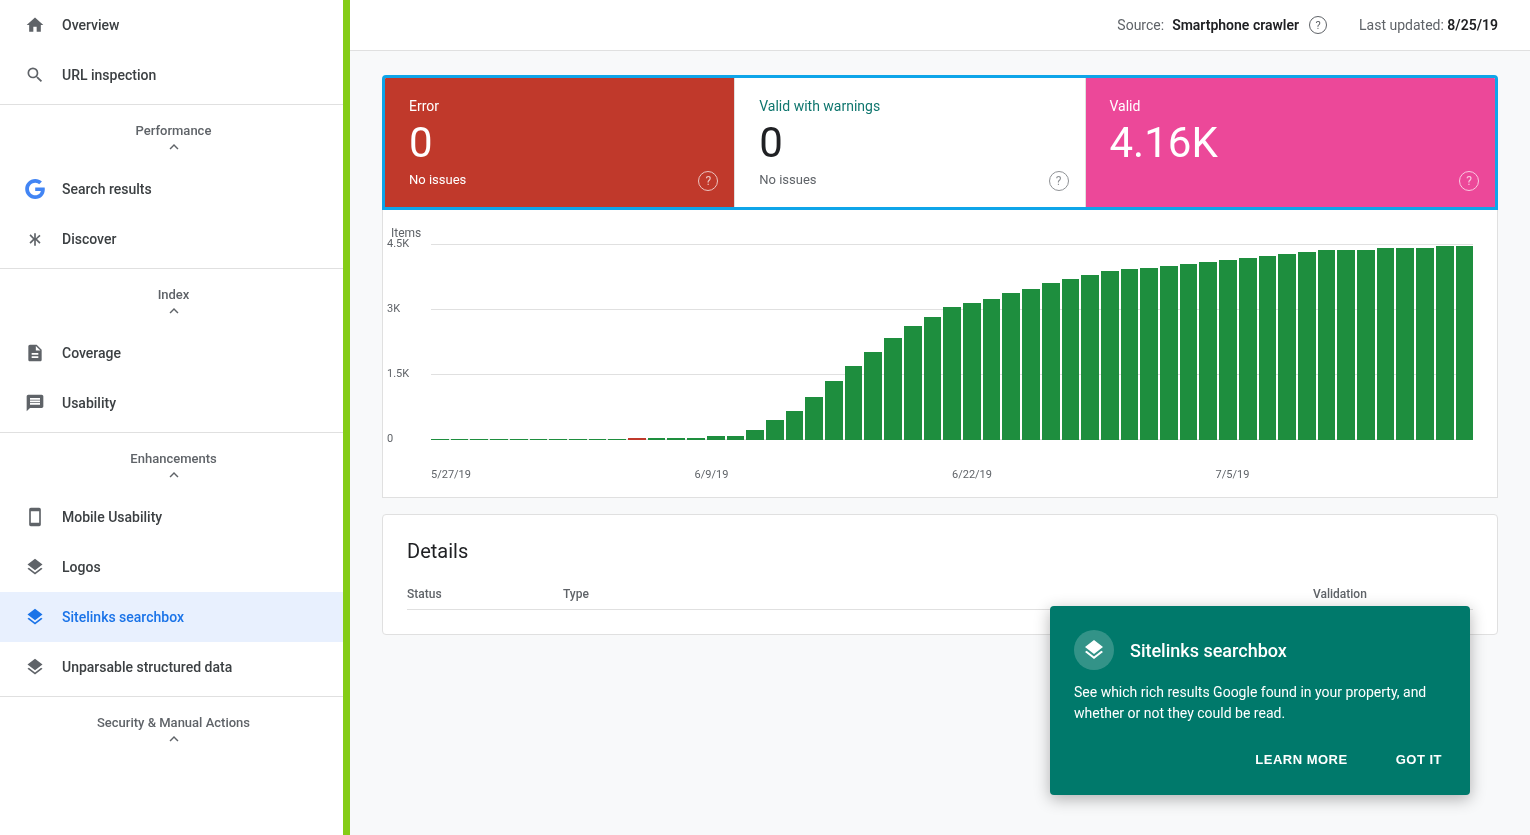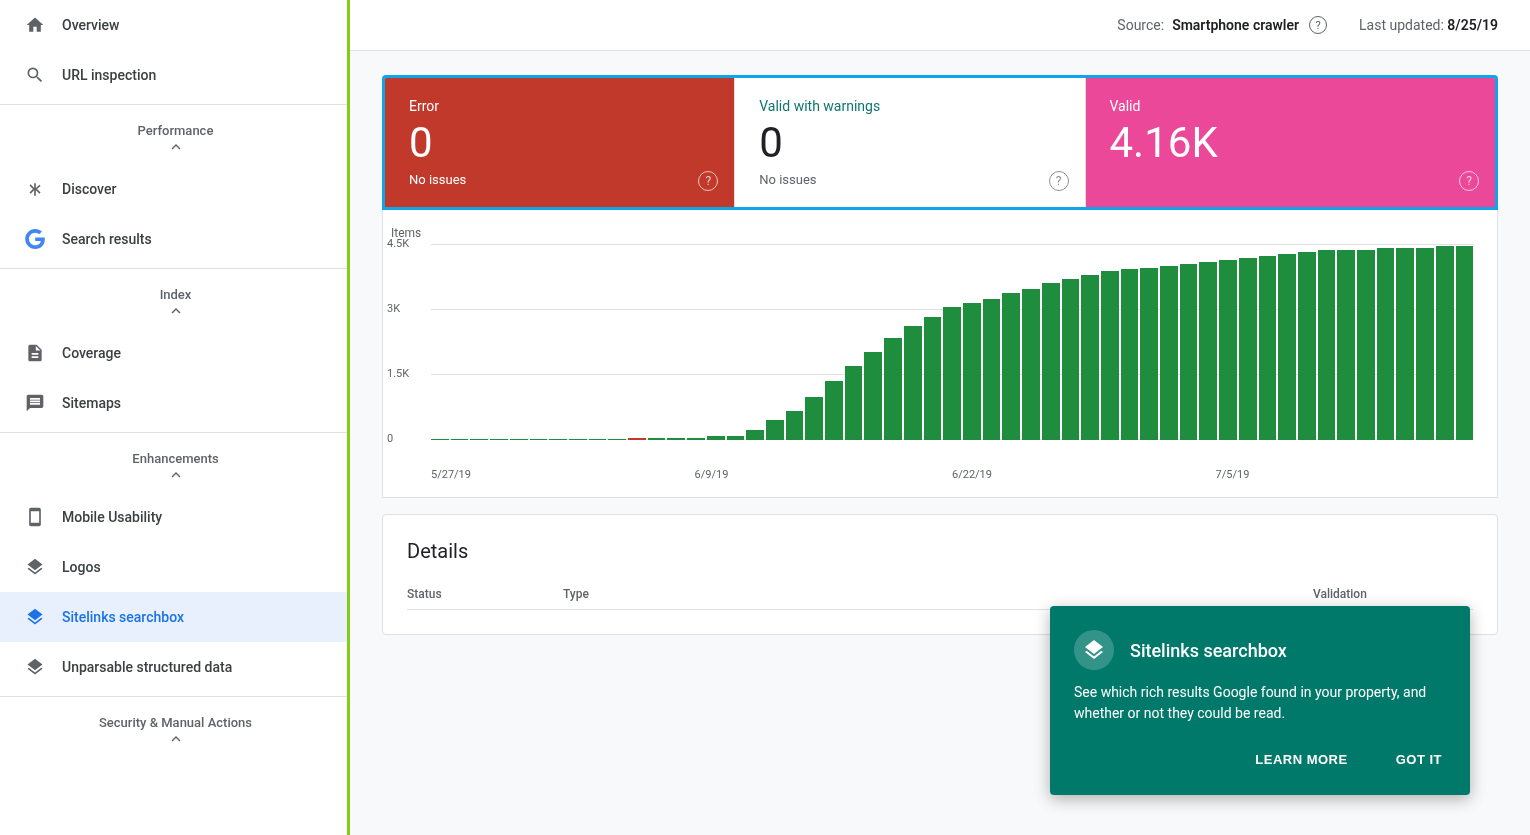--- a/index.html
+++ b/index.html
@@ -3,21 +3,21 @@
   <meta charset="utf-8">
   <style>
     * { box-sizing: border-box; margin: 0; padding: 0; }
     body { font-family: 'Roboto', Arial, sans-serif; background: #f8f9fa; display: flex; height: 835px; overflow: hidden; }
 
     
     .sidebar {
       width: 350px;
       min-width: 350px;
       background: #fff;
-      border-right: 3px solid #84cc16;
+      border-right: 7px solid #84cc16;
       display: flex;
       flex-direction: column;
       height: 100%;
       overflow-y: auto;
     }
     .sidebar-item {
       display: flex;
       align-items: center;
       padding: 14px 24px;
       cursor: pointer;
@@ -251,33 +251,33 @@
   <hr class="sidebar-divider">
 
   <div class="sidebar-section-header">
     <span>Performance</span>
     <svg width="18" height="18" viewBox="0 0 24 24" fill="#5f6368">
         <path d="M7.41 15.41L12 10.83l4.59 4.58L18 14l-6-6-6 6z"></path>
       </svg>
   </div>
   <div class="sidebar-item">
     <span class="icon">
-      <svg width="20" height="20" viewBox="0 0 24 24" fill="#5f6368">
-          <path d="M11 5h2v6.17l4.24-4.24 1.41 1.41L14.41 12l4.24 4.24-1.41 1.41L13 13.41V20h-2v-6.59l-4.24 4.24-1.41-1.41L9.59 12 5.35 7.76l1.41-1.41L11 10.83V5z"></path>
-        </svg>
-    </span>
-    <span>Discover</span>
-  </div>
-  <div class="sidebar-item">
-    <span class="icon">
       <svg width="20" height="20" viewBox="0 0 24 24">
           <path d="M12.24 10.285V14.4h6.806c-.275 1.765-2.056 5.174-6.806 5.174-4.095 0-7.439-3.389-7.439-7.574s3.345-7.574 7.439-7.574c2.33 0 3.891.989 4.785 1.849l3.254-3.138C18.189 1.186 15.479 0 12.24 0c-6.635 0-12 5.365-12 12s5.365 12 12 12c6.926 0 11.52-4.869 11.52-11.726 0-.788-.085-1.39-.189-1.989H12.24z" fill="#4285F4"></path>
         </svg>
     </span>
     <span>Search results</span>
+  </div>
+  <div class="sidebar-item">
+    <span class="icon">
+      <svg width="20" height="20" viewBox="0 0 24 24" fill="#5f6368">
+          <path d="M11 5h2v6.17l4.24-4.24 1.41 1.41L14.41 12l4.24 4.24-1.41 1.41L13 13.41V20h-2v-6.59l-4.24 4.24-1.41-1.41L9.59 12 5.35 7.76l1.41-1.41L11 10.83V5z"></path>
+        </svg>
+    </span>
+    <span>Discover</span>
   </div>
 
   <hr class="sidebar-divider">
 
   <div class="sidebar-section-header">
     <span>Index</span>
     <svg width="18" height="18" viewBox="0 0 24 24" fill="#5f6368">
         <path d="M7.41 15.41L12 10.83l4.59 4.58L18 14l-6-6-6 6z"></path>
       </svg>
   </div>
@@ -288,21 +288,21 @@
         </svg>
     </span>
     <span>Coverage</span>
   </div>
   <div class="sidebar-item">
     <span class="icon">
       <svg width="20" height="20" viewBox="0 0 24 24" fill="#5f6368">
           <path d="M20 2H4c-1.1 0-2 .9-2 2v18l4-4h14c1.1 0 2-.9 2-2V4c0-1.1-.9-2-2-2zm-2 12H6v-2h12v2zm0-3H6V9h12v2zm0-3H6V6h12v2z"></path>
         </svg>
     </span>
-    <span>Sitemaps</span>
+    <span>Usability</span>
   </div>
 
   <hr class="sidebar-divider">
 
   <div class="sidebar-section-header">
     <span>Enhancements</span>
     <svg width="18" height="18" viewBox="0 0 24 24" fill="#5f6368">
         <path d="M7.41 15.41L12 10.83l4.59 4.58L18 14l-6-6-6 6z"></path>
       </svg>
   </div>

